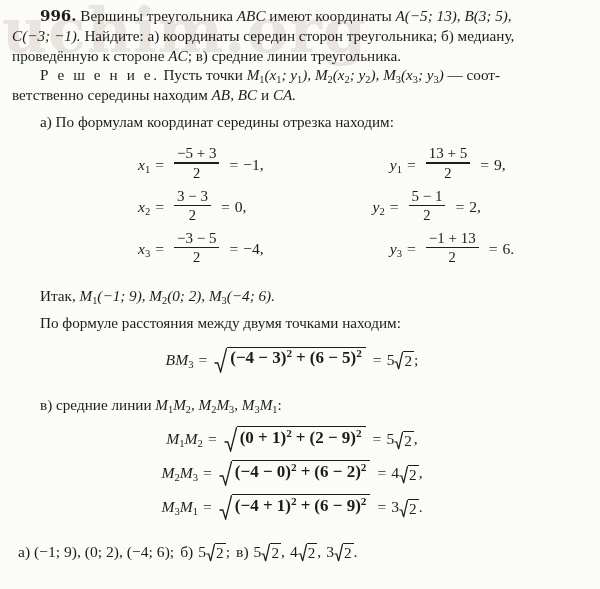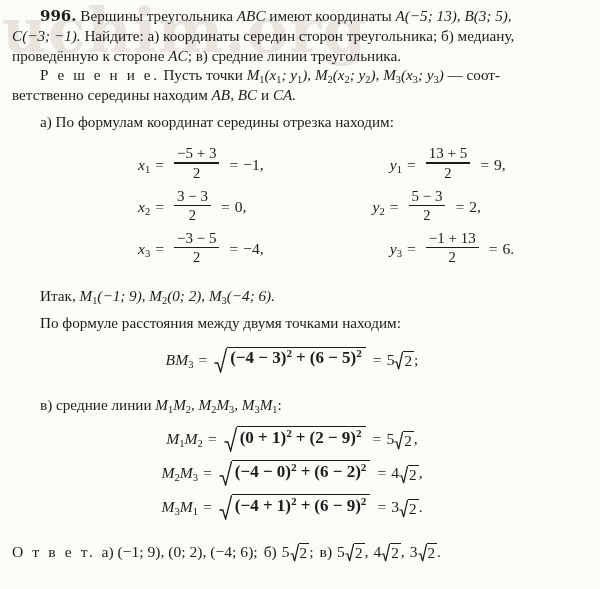--- a/index.html
+++ b/index.html
@@ -254,21 +254,21 @@
           <span class="bar"></span>
           <span class="bot">2</span>
         </span>
         <span class="eqs">=</span>
         <span>0,</span>
       </div>
       <div class="eqcell gap-l">
         <i class="mi">y<sub>2</sub></i>
         <span class="eqs">=</span>
         <span class="frac">
-          <span class="top">5 − 3</span>
+          <span class="top">5 − 1</span>
           <span class="bar"></span>
           <span class="bot">2</span>
         </span>
         <span class="eqs">=</span>
         <span>2,</span>
       </div>
     </div>
 
     <div class="spacer-8"></div>
 
@@ -428,21 +428,20 @@
             </svg>
         </span>
         <span class="body">2</span>
       </span>
       <span>.</span>
     </div>
 
     <div class="spacer-22"></div>
 
     <div class="mathrow two">
-      <span class="sp">О т в е т.</span>
       <span style="padding-left:6px">а) (−1; 9), (0; 2), (−4; 6);</span>
       <span style="padding-left:6px">б)</span>
       <span style="padding-left:5px">5</span>
       <span class="sqrt2">
         <span class="sign">
           <svg width="9" height="19" viewBox="0 0 9 19">
               <path d="M0.4 11 L2.7 11 L4.6 18 L8.6 1" fill="none" stroke="#1c1c1c" stroke-width="1.2"></path>
             </svg>
         </span>
         <span class="body">2</span>

